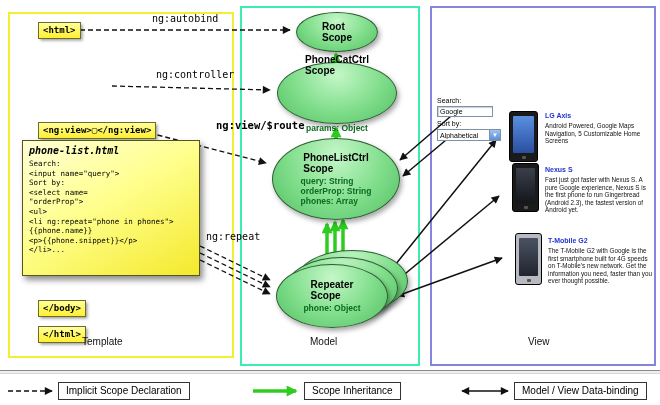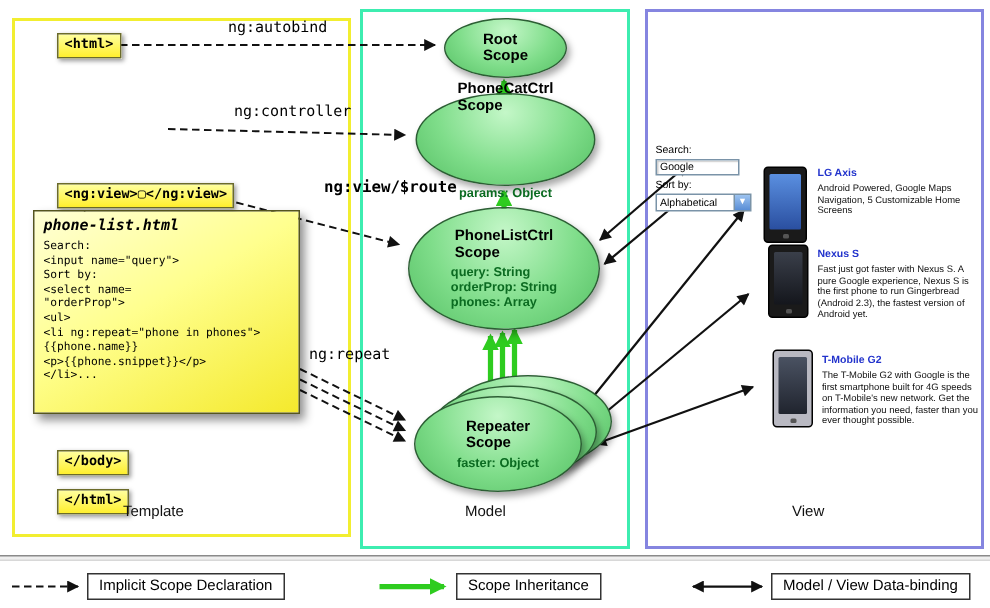--- a/index.html
+++ b/index.html
@@ -145,21 +145,21 @@
     <div class="a">query: String
 orderProp: String
 phones: Array</div>
   </div>
 
   <div class="scope" style="left:296px;top:250px;width:110px;height:60px;"></div>
   <div class="scope" style="left:286px;top:257px;width:110px;height:60px;"></div>
   <div class="scope" style="left:276px;top:264px;width:110px;height:62px;">
     <div class="t">Repeater
 Scope</div>
-    <div class="a">faster: Object</div>
+    <div class="a">phone: Object</div>
   </div>
 
   <div class="vw-small" style="left:437px;top:97px;">Search:</div>
   <input class="vw-input" type="text" readonly="" value="Google" style="">
   <div class="vw-small" style="left:437px;top:120px;">Sort by:</div>
   <div class="vw-select">
     <div class="val">Alphabetical</div>
     <div class="btn">▼</div>
   </div>
 

